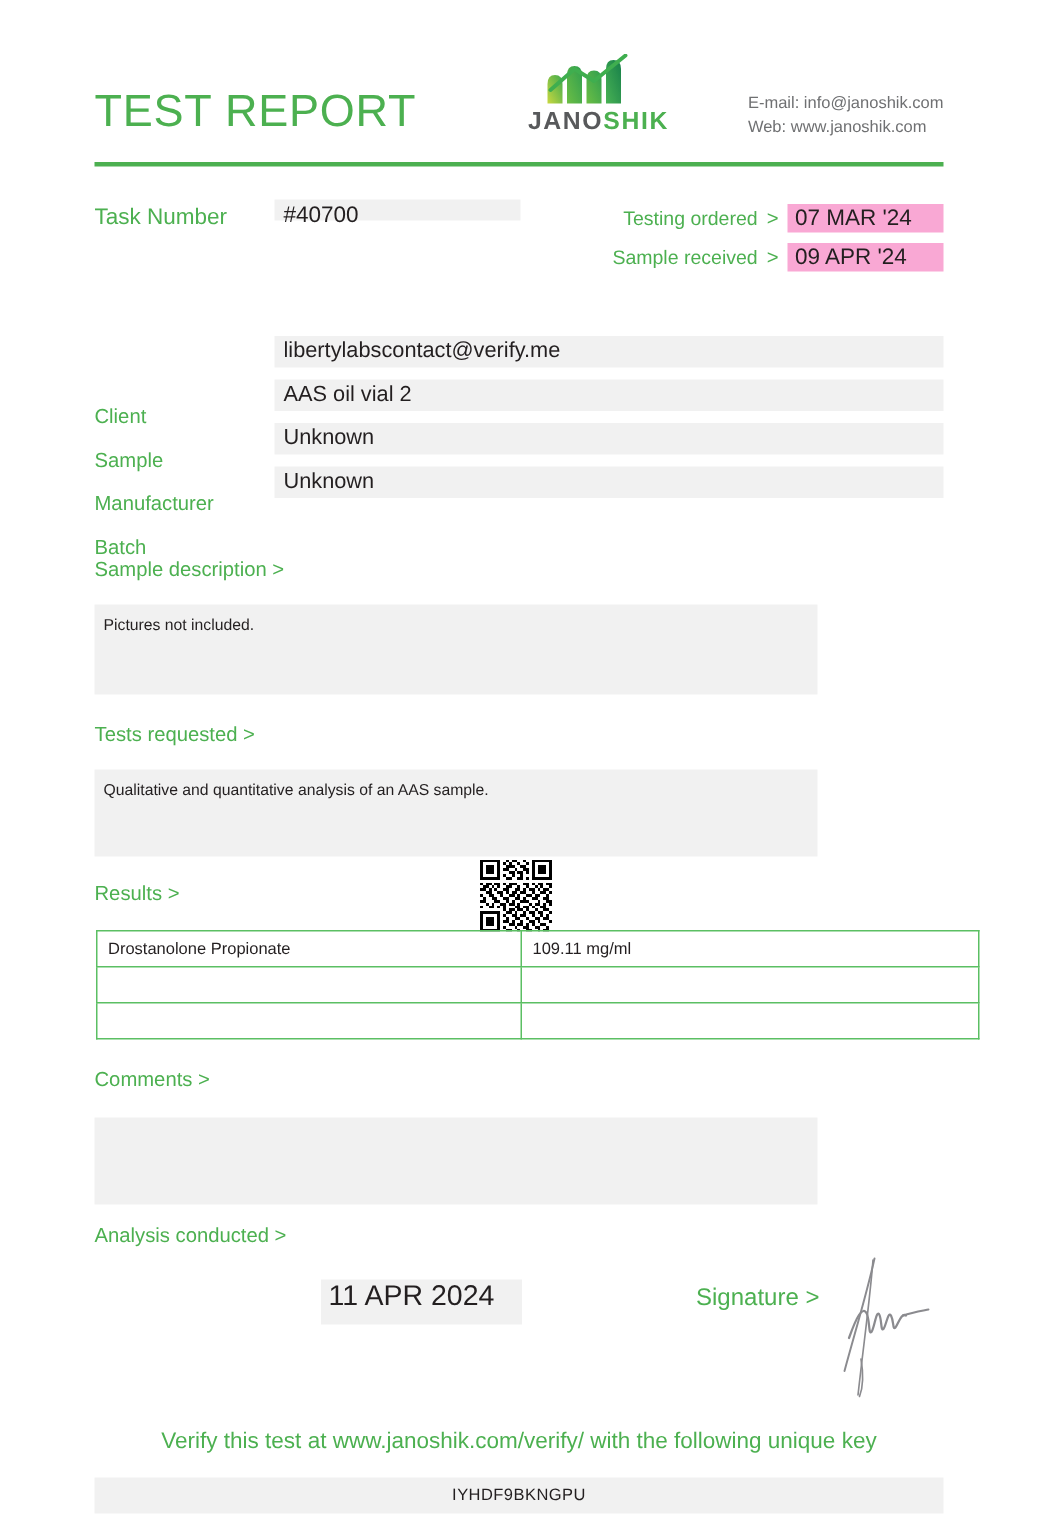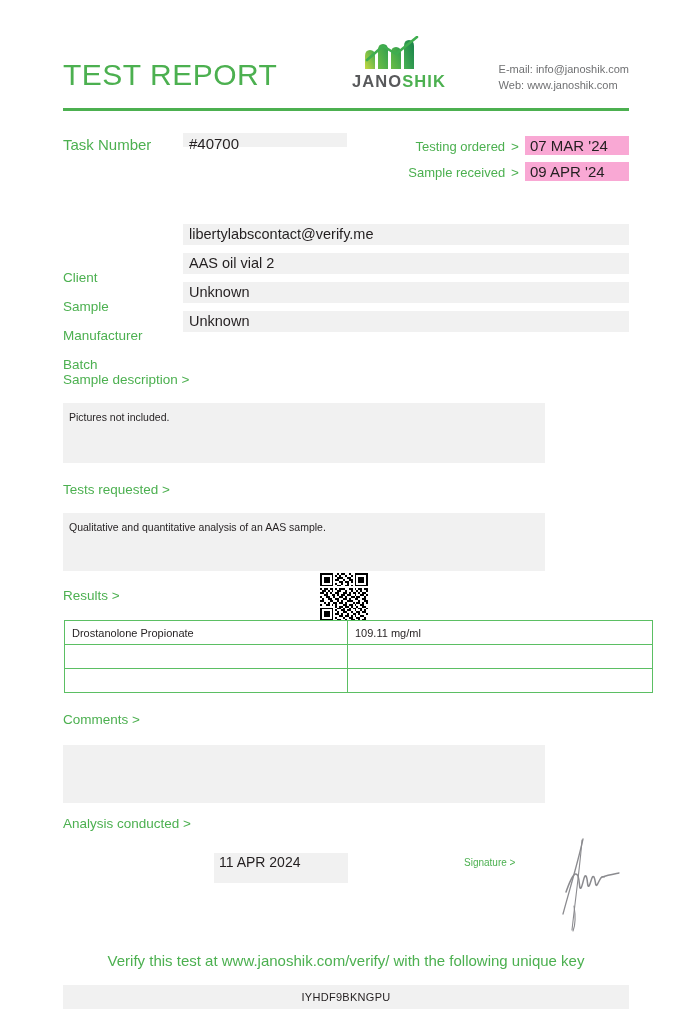--- a/index.html
+++ b/index.html
@@ -245,30 +245,30 @@
     color: #4cb050;
     white-space: nowrap;
   }
   .analysis-value {
     position: absolute;
     left: 214px;
     top: 853px;
     width: 134px;
     height: 30px;
     background: #f1f1f1;
-    font-size: 14px;
+    font-size: 19px;
     color: #231f20;
     padding: 1px 5px;
     white-space: nowrap;
   }
   .signature-label {
     position: absolute;
     left: 464px;
     top: 857px;
-    font-size: 10px;
+    font-size: 16px;
     color: #4cb050;
     white-space: nowrap;
   }
   .signature-mark {
     position: absolute;
     left: 552px;
     top: 836px;
     width: 80px;
     height: 96px;
   }

